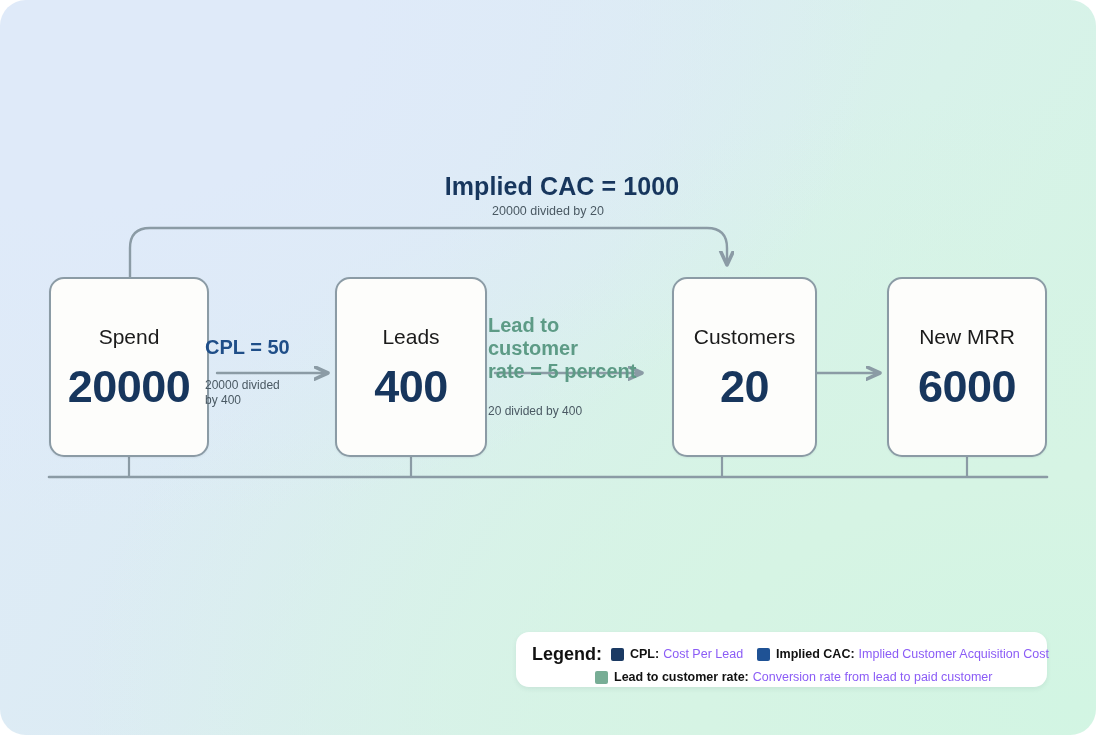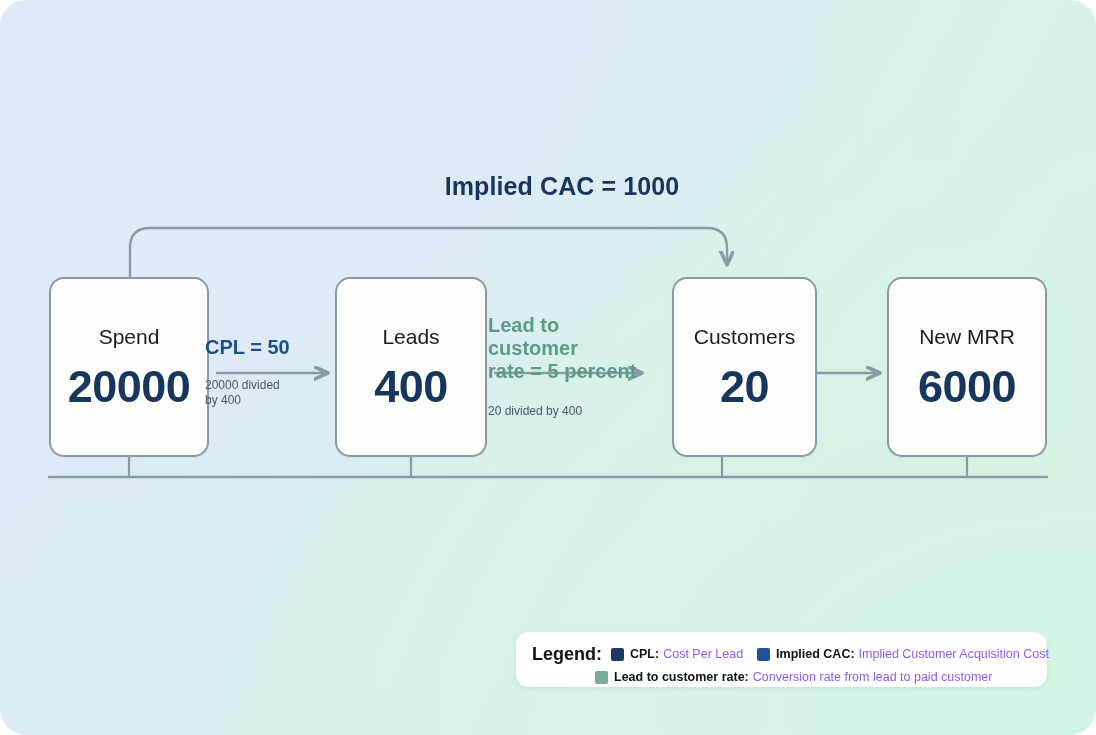--- a/index.html
+++ b/index.html
@@ -182,20 +182,21 @@
 
     <line x1="49" y1="477" x2="1047" y2="477" stroke="#8b9ba5" stroke-width="2.6" stroke-linecap="round"></line>
     <line x1="129" y1="457" x2="129" y2="477" stroke="#8b9ba5" stroke-width="2.2"></line>
     <line x1="411" y1="457" x2="411" y2="477" stroke="#8b9ba5" stroke-width="2.2"></line>
     <line x1="722" y1="457" x2="722" y2="477" stroke="#8b9ba5" stroke-width="2.2"></line>
     <line x1="967" y1="457" x2="967" y2="477" stroke="#8b9ba5" stroke-width="2.2"></line>
   </svg>
 
   <div class="cac-headline">
     <span class="cac-title">Implied CAC = 1000</span>
+    <span class="cac-sub">20000 divided by 20</span>
   </div>
 
   <div class="node" id="node-spend">
     <span class="node-label">Spend</span>
     <span class="node-value">20000</span>
   </div>
 
   <div class="node" id="node-leads">
     <span class="node-label">Leads</span>
     <span class="node-value">400</span>

